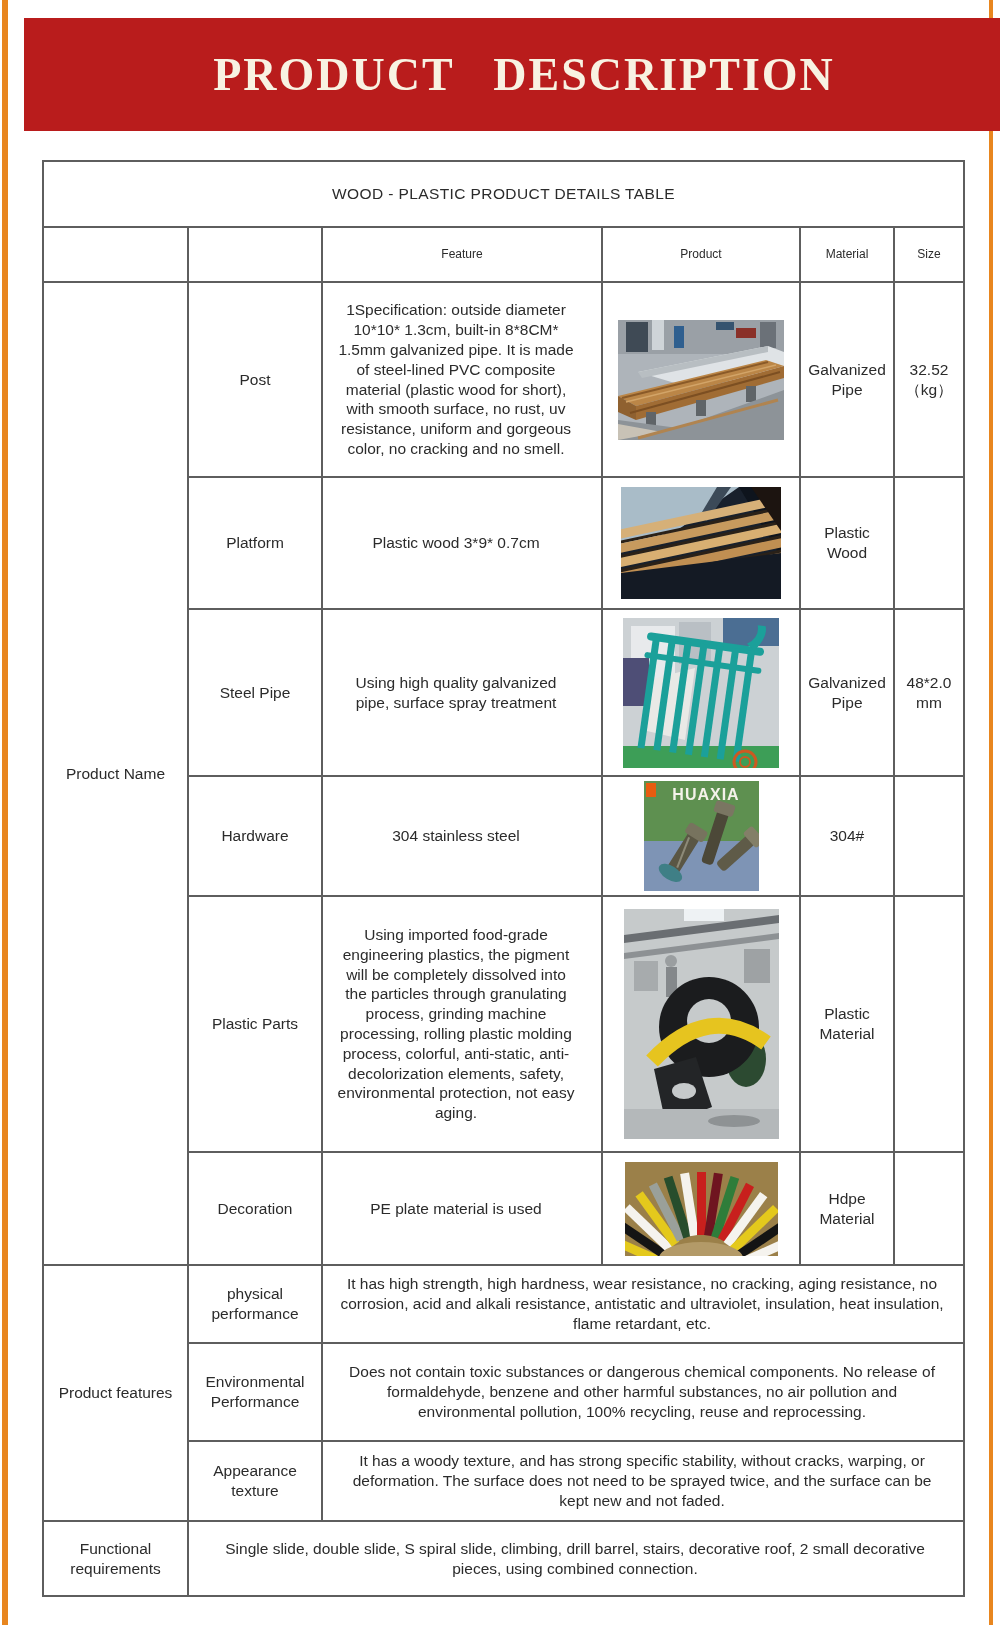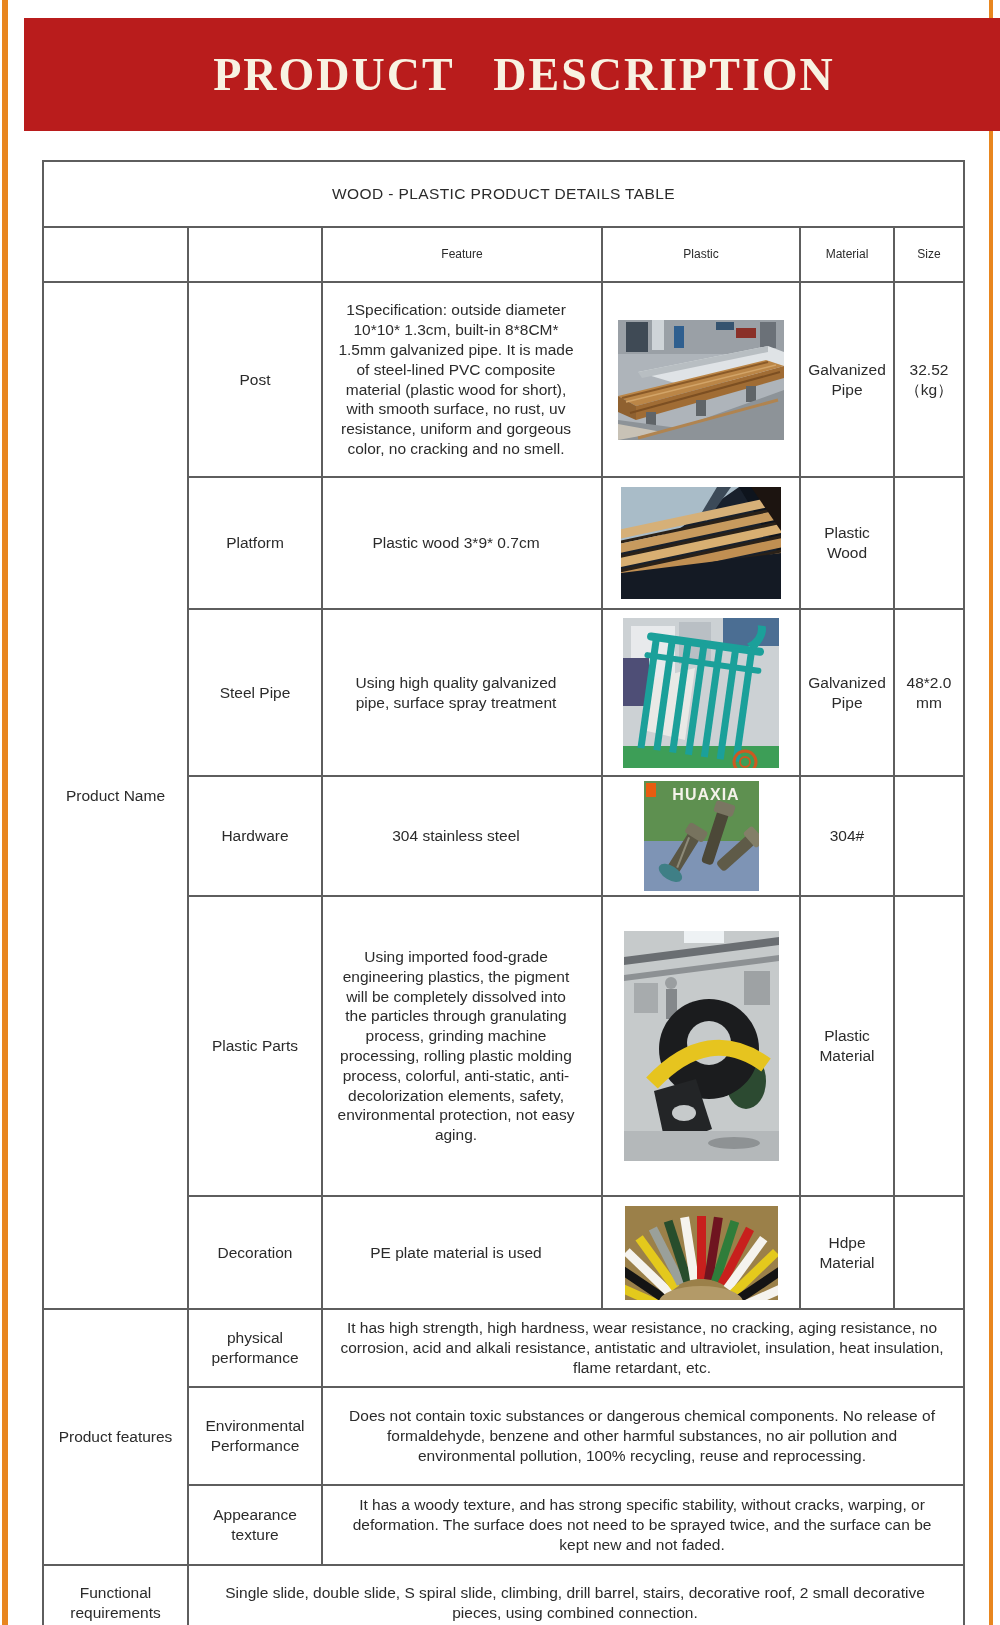--- a/index.html
+++ b/index.html
@@ -34,21 +34,21 @@
   td.caption-cell { height:66px; font-size:17.5px; letter-spacing:.4px; color:#2a2a2a; }
   tr.colhead td { height:55px; font-size:12px; }
   td.feature-cell { text-align:left; padding:10px 26px 10px 14px; }
   td.name-cell { padding:0 10px; }
   td.pic-cell { padding:4px 6px; }
   td.size-cell, td.mat-cell { padding:12px 4px;margin-left:32px; }
   tr.r-post td    { height:195px; }
   tr.r-platform td{ height:132px; }
   tr.r-steel td   { height:167px; }
   tr.r-hardware td{ height:91px; }
-  tr.r-plastic td { height:300px; }
+  tr.r-plastic td { height:256px; }
   tr.r-deco td    { height:113px; }
   tr.r-phys td    { height:78px; }
   tr.r-env td     { height:98px; }
   tr.r-app td     { height:80px; }
   tr.r-func td    { height:75px; }
   td.wide-text {
     text-align:left; font-size:16px; line-height:1.32;
     padding:8px 18px 8px 16px;
   }
   svg.photo { display:block; margin:0 auto; }
@@ -75,21 +75,21 @@
 
   <tbody>
       <tr>
     <td colspan="6" class="caption-cell">WOOD - PLASTIC PRODUCT DETAILS TABLE</td>
   </tr>
 
   <tr class="colhead">
     <td></td>
     <td></td>
     <td>Feature</td>
-    <td>Plastic</td>
+    <td>Product</td>
     <td>Material</td>
     <td>Size</td>
   </tr>
 
   <tr class="r-post">
     <td rowspan="6" class="name-cell">Product Name</td>
     <td class="name-cell">Post</td>
     <td class="feature-cell">1Specification: outside diameter 10*10* 1.3cm, built-in 8*8CM* 1.5mm galvanized pipe. It is made of steel-lined PVC composite material (plastic wood for short), with smooth surface, no rust, uv resistance, uniform and gorgeous color, no cracking and no smell.</td>
     <td class="pic-cell">
       <svg class="photo" width="166" height="120" viewBox="0 0 166 120">

